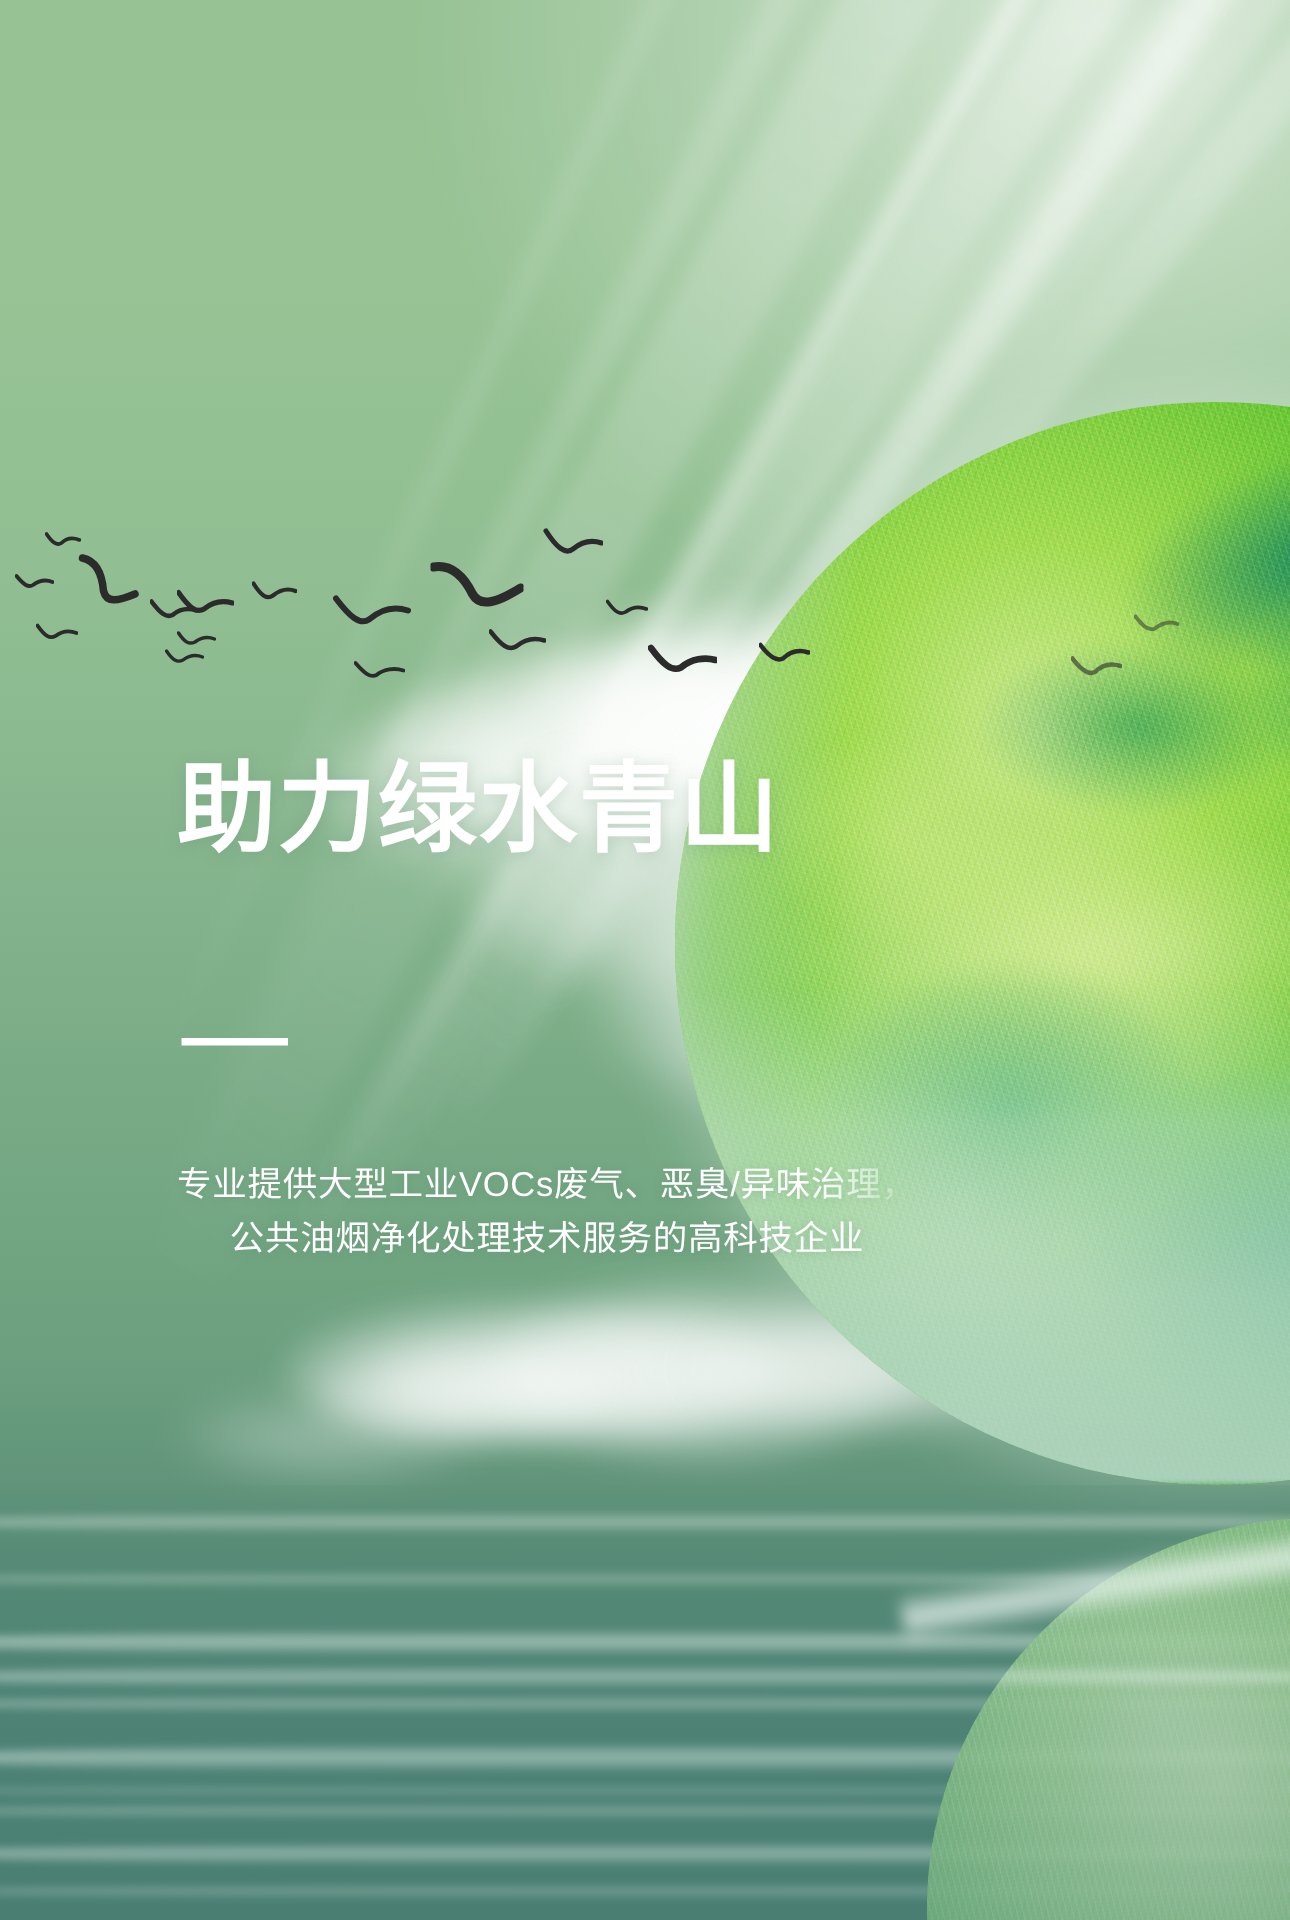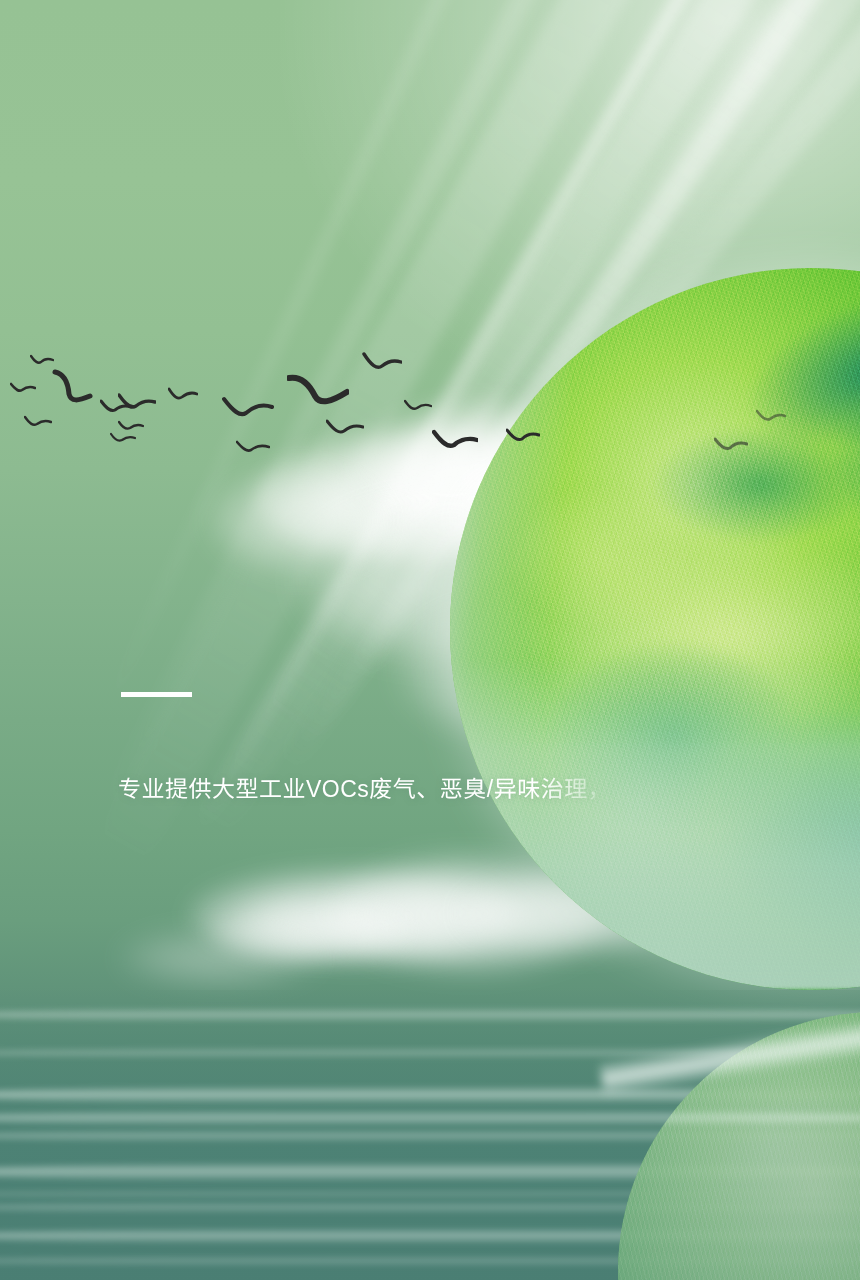--- a/index.html
+++ b/index.html
@@ -427,22 +427,24 @@
     <div class="bird" style="left:756px; top:408px; width:30px; height:16px; opacity:.5;">
       <svg viewBox="0 0 30 16">
           <path d="M1 3 C6 10, 10 13, 14 11 C19 7, 24 6, 29 8" stroke-width="2.6"></path>
         </svg>
     </div>
   </div>
 
   <div class="content">
 
     <div class="headline">
+      <span class="ln">助力绿水青山</span>
     </div>
 
     <div class="divider"></div>
 
     <div class="subtitle">
       <span class="sln">专业提供大型工业VOCs废气、恶臭/异味治理，</span>
+      <span class="sln">公共油烟净化处理技术服务的高科技企业</span>
     </div>
 
   </div>
 </div>
 
 </body></html>

